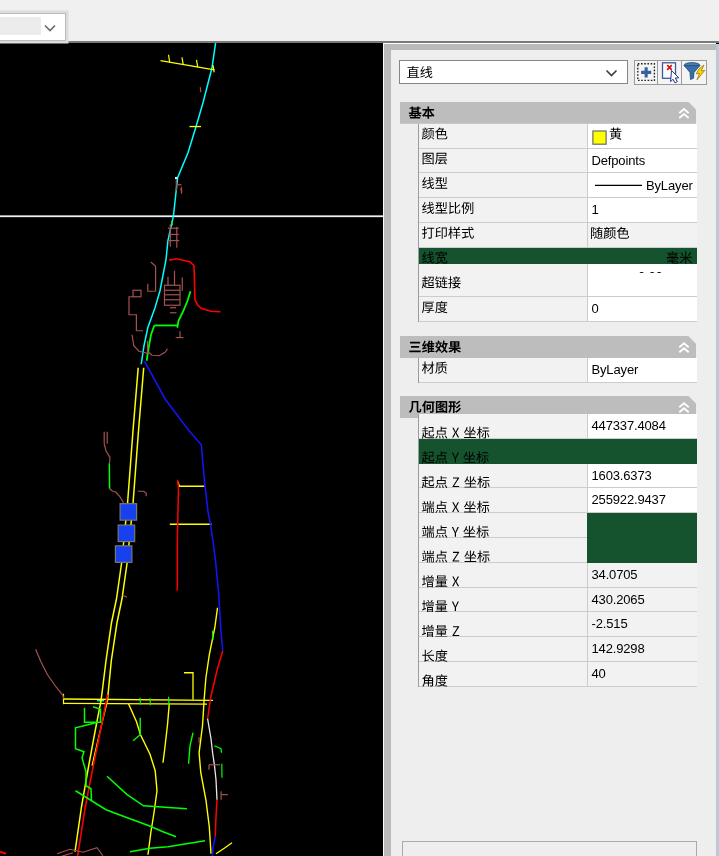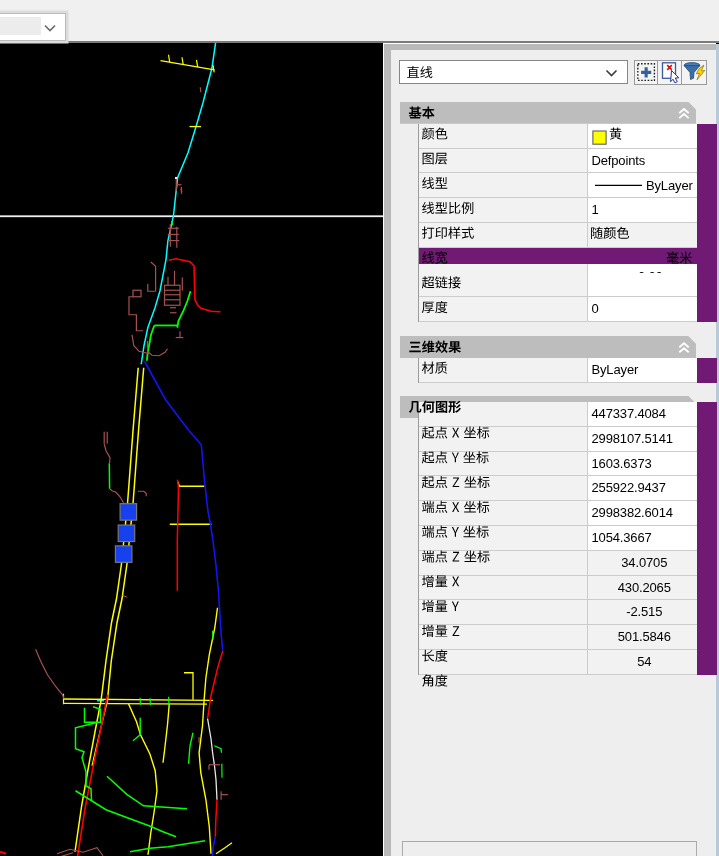--- a/index.html
+++ b/index.html
@@ -8,28 +8,28 @@
 #topline{left:0;top:40.5px;width:719px;height:2px;background:#7a7a7a;}
 #canvas{left:0;top:42.5px;width:383px;height:813.5px;background:#000;}
 #pframe{left:383px;top:42.5px;width:333px;height:813.5px;background:#b9b9b9;
 border-left:1.5px solid #fcfcfc;border-top:1.5px solid #fcfcfc;box-sizing:border-box;}
 #pbg{left:391px;top:50px;width:325px;height:806px;background:#eeeeee;}
 #bluestrip{left:716px;top:44px;width:3px;height:812px;background:#bac9d8;}
 #combo{left:-10px;top:13px;width:74px;height:26px;background:#fff;border:1px solid #b8bcc0;box-shadow:0 0 0 2.5px #dcdcdc;}
 #combofield{left:-8px;top:17px;width:49px;height:18px;background:#ececec;}
 .hdr{position:absolute;left:400px;width:296px;height:22.3px;background:#bdbdbd;
 clip-path:polygon(0 0,calc(100% - 8px) 0,100% 8px,100% 100%,0 100%);}
-.rblock{position:absolute;left:417.5px;width:278.5px;background:#701a75;border-left:1px solid #9b9b9b;padding-left:20px;}
+.rblock{position:absolute;left:417.5px;width:278.5px;background:#14532d;border-left:1px solid #9b9b9b;}
 .row{position:absolute;left:0;width:278.5px;height:24.8px;box-sizing:border-box;}
 .lab{position:absolute;left:0;top:0;width:168.5px;height:24.8px;background:#f2f2f2;
 border-bottom:1px solid #cccccc;box-sizing:border-box;}
 .val{position:absolute;left:168.5px;top:0;width:110px;height:24.8px;background:#fff;
 border-bottom:1px solid #cccccc;border-left:1px solid #cccccc;box-sizing:border-box;
 font-size:13px;letter-spacing:-0.15px;color:#000;line-height:24.2px;padding-left:3.5px;white-space:nowrap;}
-.val.ro{background:#f2f2f2;text-align:center;}
+.val.ro{background:#f2f2f2;}
 #dropdown{left:399px;top:60px;width:229px;height:24px;background:#fff;border:1px solid #868686;box-sizing:border-box;}
 #btns{left:633.5px;top:59.5px;width:73px;height:25px;background:#f4f4f4;border:1px solid #9a9a9a;box-sizing:border-box;}
 #bottombox{left:401.5px;top:841px;width:295px;height:20px;border:1px solid #ababab;box-sizing:border-box;}
 </style></head><body>
 <div id="page">
 <div class="abs" id="topbar"></div>
 <div class="abs" id="topline"></div>
 <div class="abs" id="canvas">
       <svg width="383" height="814" viewBox="0 42.5 383 813.5" style="position:absolute;left:0;top:0">
         <rect x="0" y="214.6" width="383" height="1.8" fill="#f0f0f0"></rect>
@@ -192,64 +192,58 @@
       <div class="row" style="top:0.0px">
         <div class="lab"></div>
         <div class="val">ByLayer</div>
       </div>
     </div>
     <div class="hdr" style="top:395.6px">
       <svg width="296" height="23" style="position:absolute;left:0;top:0">
         <path d="M680,-0" fill="none"></path>
       </svg>
     </div>
-    <div class="rblock" style="top:402px;height:272.8px">
+    <div class="rblock" style="top:414px;height:272.8px">
       <div class="row" style="top:0.0px">
         <div class="lab"></div>
         <div class="val">447337.4084</div>
       </div>
-      <div class="row" style="top:24.8px">
-        <div class="lab"></div>
-        <div class="val">2998107.5141</div>
-      </div>
       <div class="row" style="top:49.6px">
         <div class="lab"></div>
         <div class="val">1603.6373</div>
       </div>
       <div class="row" style="top:74.4px">
         <div class="lab"></div>
         <div class="val">255922.9437</div>
       </div>
       <div class="row" style="top:99.2px">
         <div class="lab"></div>
-        <div class="val">2998382.6014</div>
       </div>
       <div class="row" style="top:124.0px">
         <div class="lab"></div>
-        <div class="val">1054.3667</div>
       </div>
       <div class="row" style="top:148.8px">
         <div class="lab"></div>
         <div class="val ro">34.0705</div>
       </div>
       <div class="row" style="top:173.6px">
         <div class="lab"></div>
         <div class="val ro">430.2065</div>
       </div>
       <div class="row" style="top:198.4px">
         <div class="lab"></div>
         <div class="val ro">-2.515</div>
       </div>
       <div class="row" style="top:223.2px">
         <div class="lab"></div>
-        <div class="val ro">501.5846</div>
+        <div class="val ro">142.9298</div>
       </div>
       <div class="row" style="top:248.0px">
         <div class="lab"></div>
-        <div class="val ro">54</div>
+        <div class="val ro">40</div>
       </div>
     </div>
     <svg class="abs" width="719" height="856" style="left:0;top:0;pointer-events:none">
       <path d="M606.5,70.5 l5,5 l5,-5" fill="none" stroke="#3c3c3c" stroke-width="1.6"></path>
       <path d="M45,25.5 l5,5 l5,-5" fill="none" stroke="#6a6a6a" stroke-width="1.6"></path>
       <line x1="657.5" y1="60" x2="657.5" y2="84" stroke="#9a9a9a" stroke-width="1"></line>
       <line x1="681.5" y1="60" x2="681.5" y2="84" stroke="#9a9a9a" stroke-width="1"></line>
       <rect x="637.8" y="63.8" width="16.6" height="16.6" fill="none" stroke="#222" stroke-width="1.4" stroke-dasharray="1.6,1.6"></rect>
       <path d="M644.6,67.2 h3.1 v3.6 h3.5 v3.1 h-3.5 v3.6 h-3.1 v-3.6 h-3.5 v-3.1 h3.5 Z" fill="#34609f"></path>
       <rect x="662.5" y="62.8" width="13" height="15.5" fill="#fdfdfd" stroke="#3a5a9a" stroke-width="1.3"></rect>

